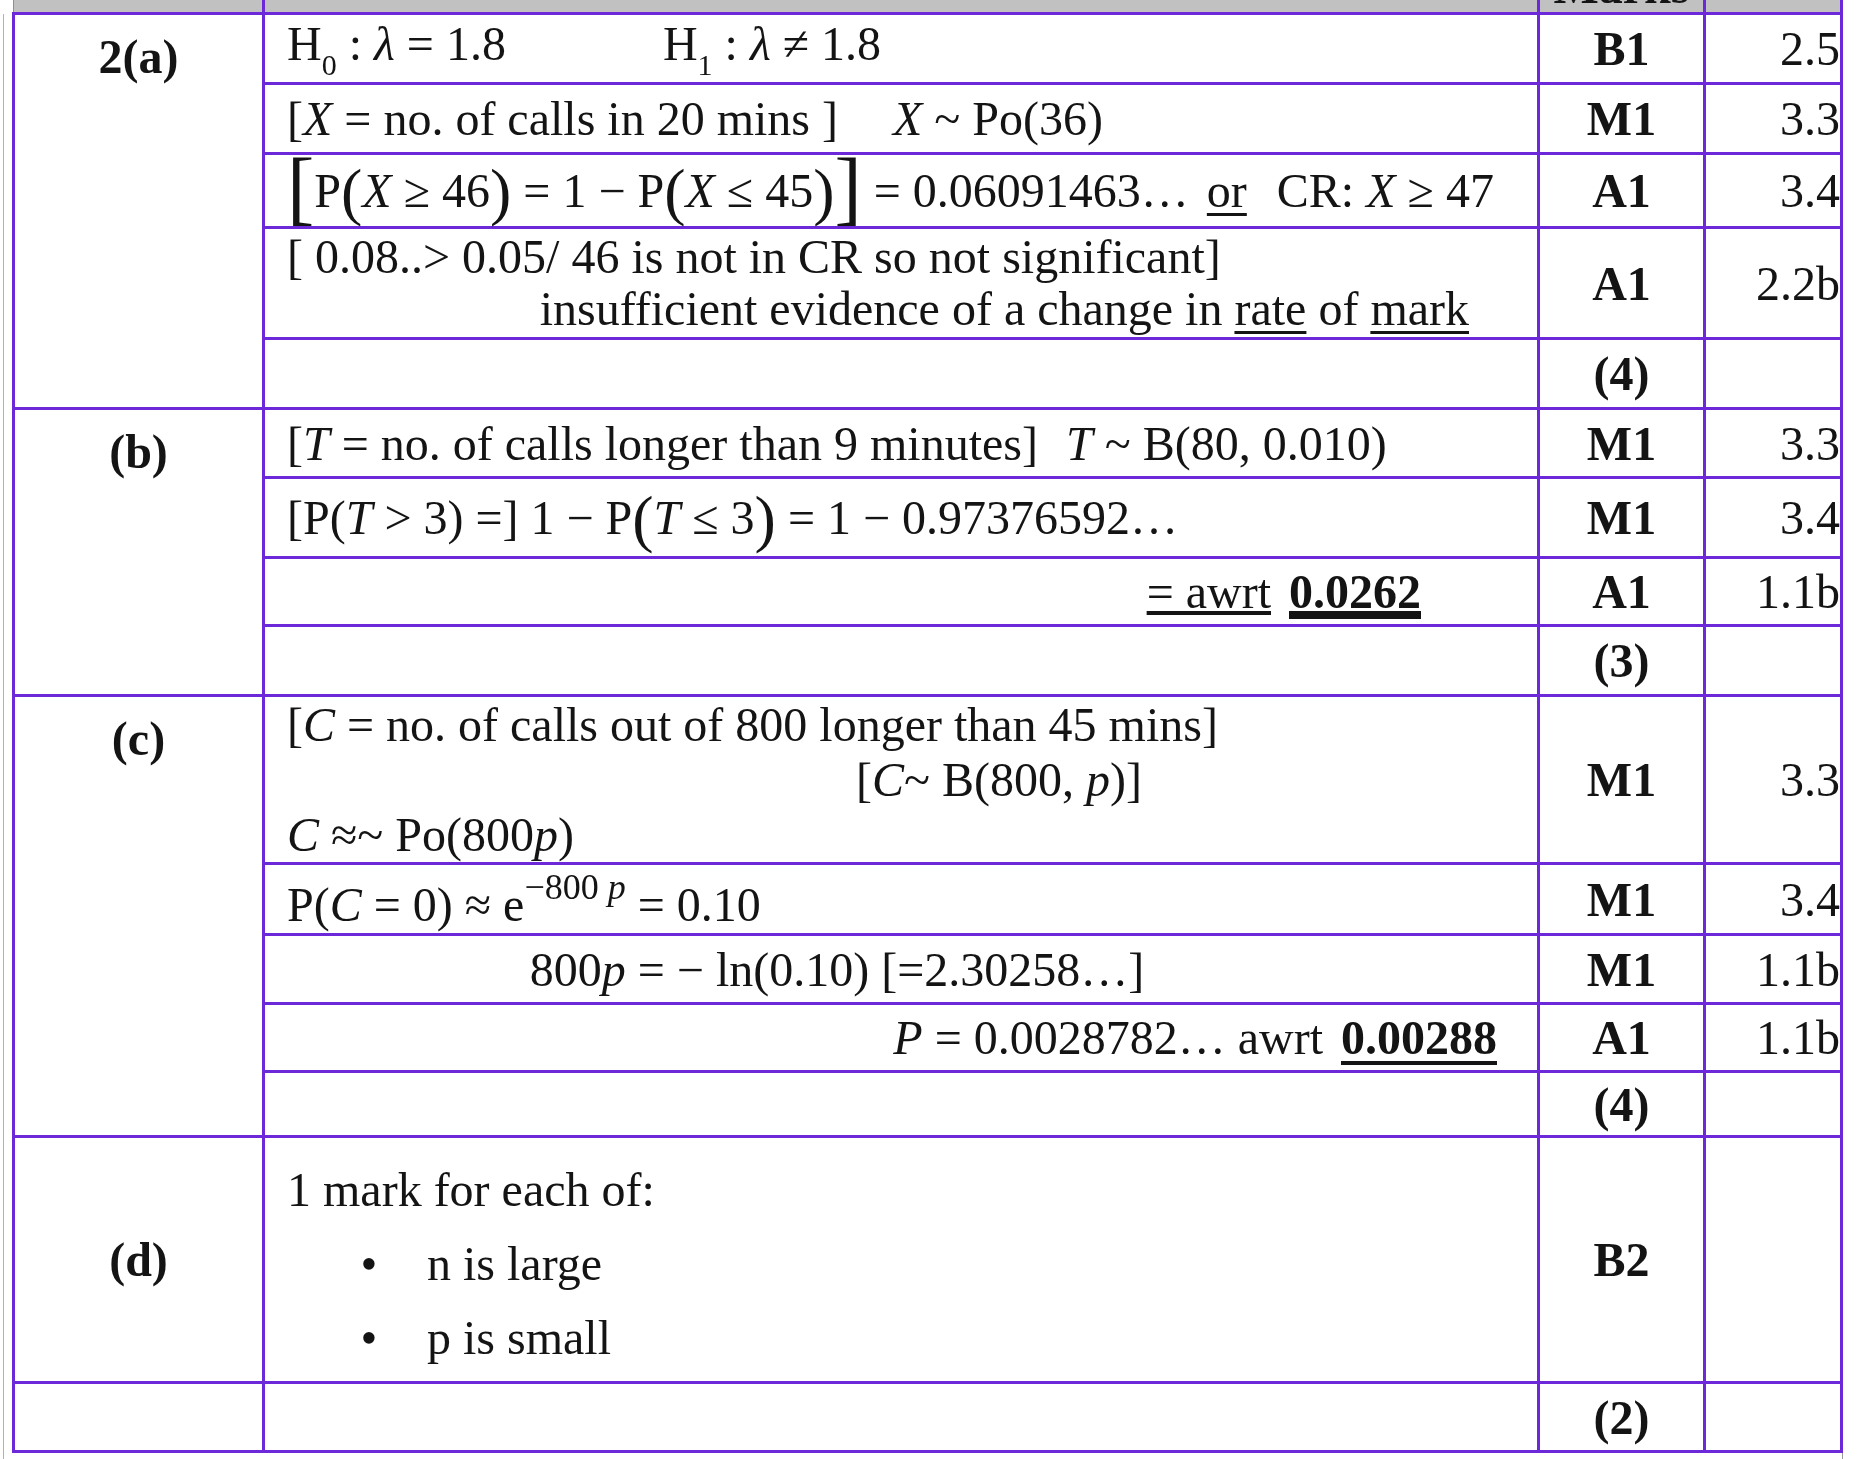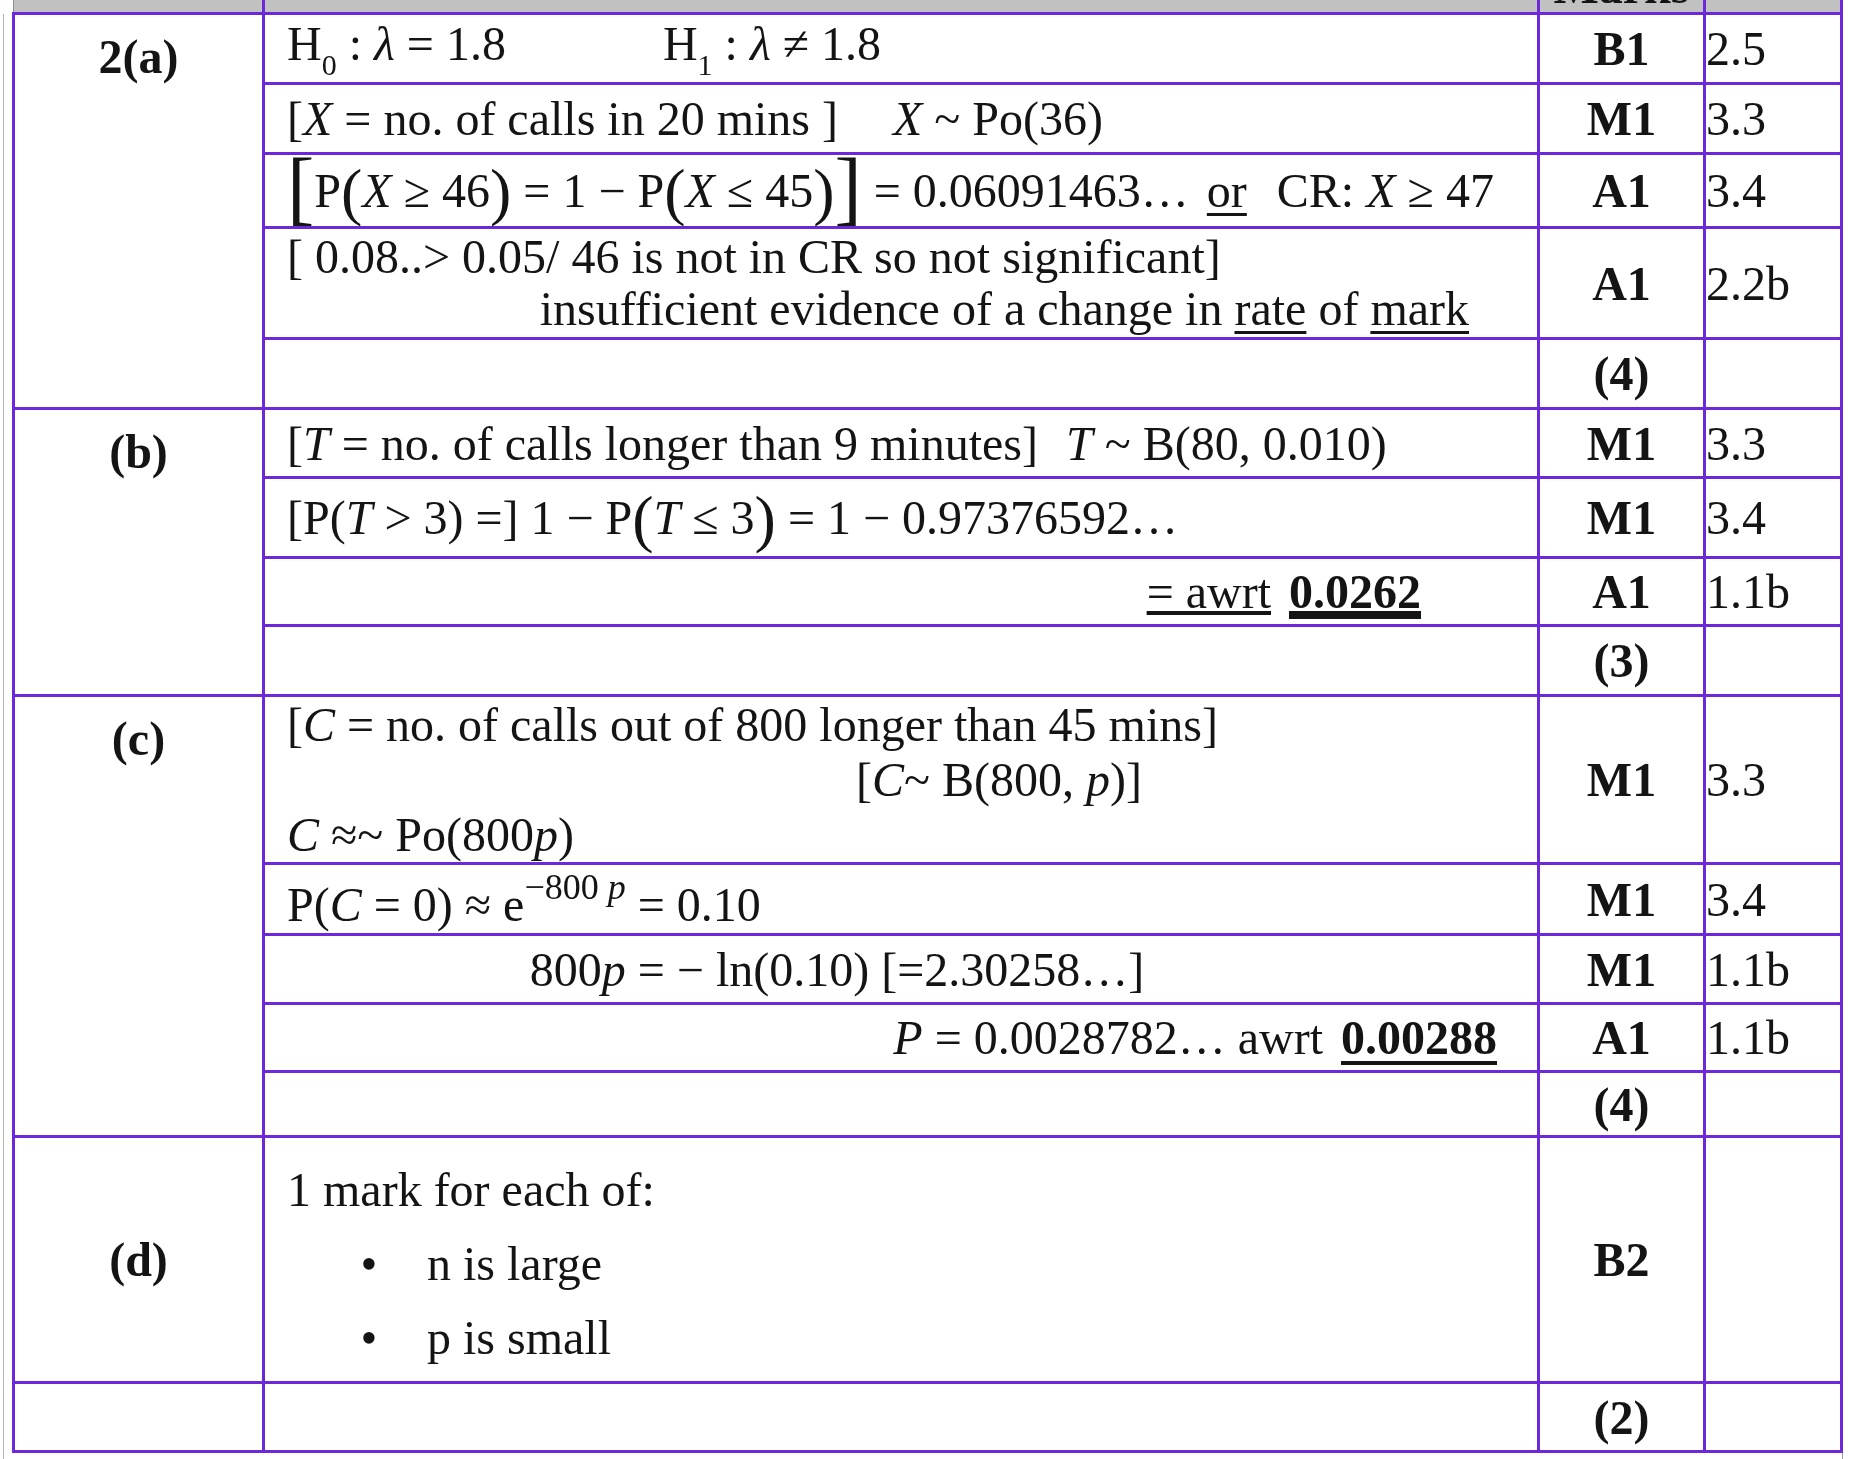--- a/index.html
+++ b/index.html
@@ -16,21 +16,21 @@
   .hdr td{background:#c1c1c1;border-top:none;height:12px;position:relative;
           border-left:3px solid #f2f2f2;overflow:hidden;}
   .hdr td:first-child{border-left:1px solid #8f8f8f;}
   .hdr-clip{position:absolute;top:-41px;left:0;width:100%;text-align:center;
             font-weight:bold;white-space:nowrap;}
   
   .q{text-align:center;font-weight:bold;vertical-align:top;padding-top:14px;}
   .qm{text-align:center;font-weight:bold;vertical-align:middle;padding-top:0;}
   .s{padding-left:22px;text-align:left;}
   .m{text-align:center;font-weight:bold;}
-  .a{text-align:left;margin-top:16px;}
+  .a{text-align:right;margin-top:16px;}
   
   .it{font-style:italic;}
   .u{text-decoration:underline;text-decoration-thickness:3px;text-underline-offset:6px;}
   .bu{font-weight:bold;text-decoration:underline;text-decoration-thickness:4px;text-underline-offset:7px;}
   .gb{font-size:82px;line-height:0;vertical-align:-8px;font-weight:300;}
   .gp{font-size:64px;line-height:0;vertical-align:-6px;font-weight:300;}
   .sb{font-size:30px;vertical-align:-15px;}
   .sup{font-size:36px;vertical-align:22px;}
   .gapA{margin-left:145px;}
   .ml-s{margin-left:18px;}

